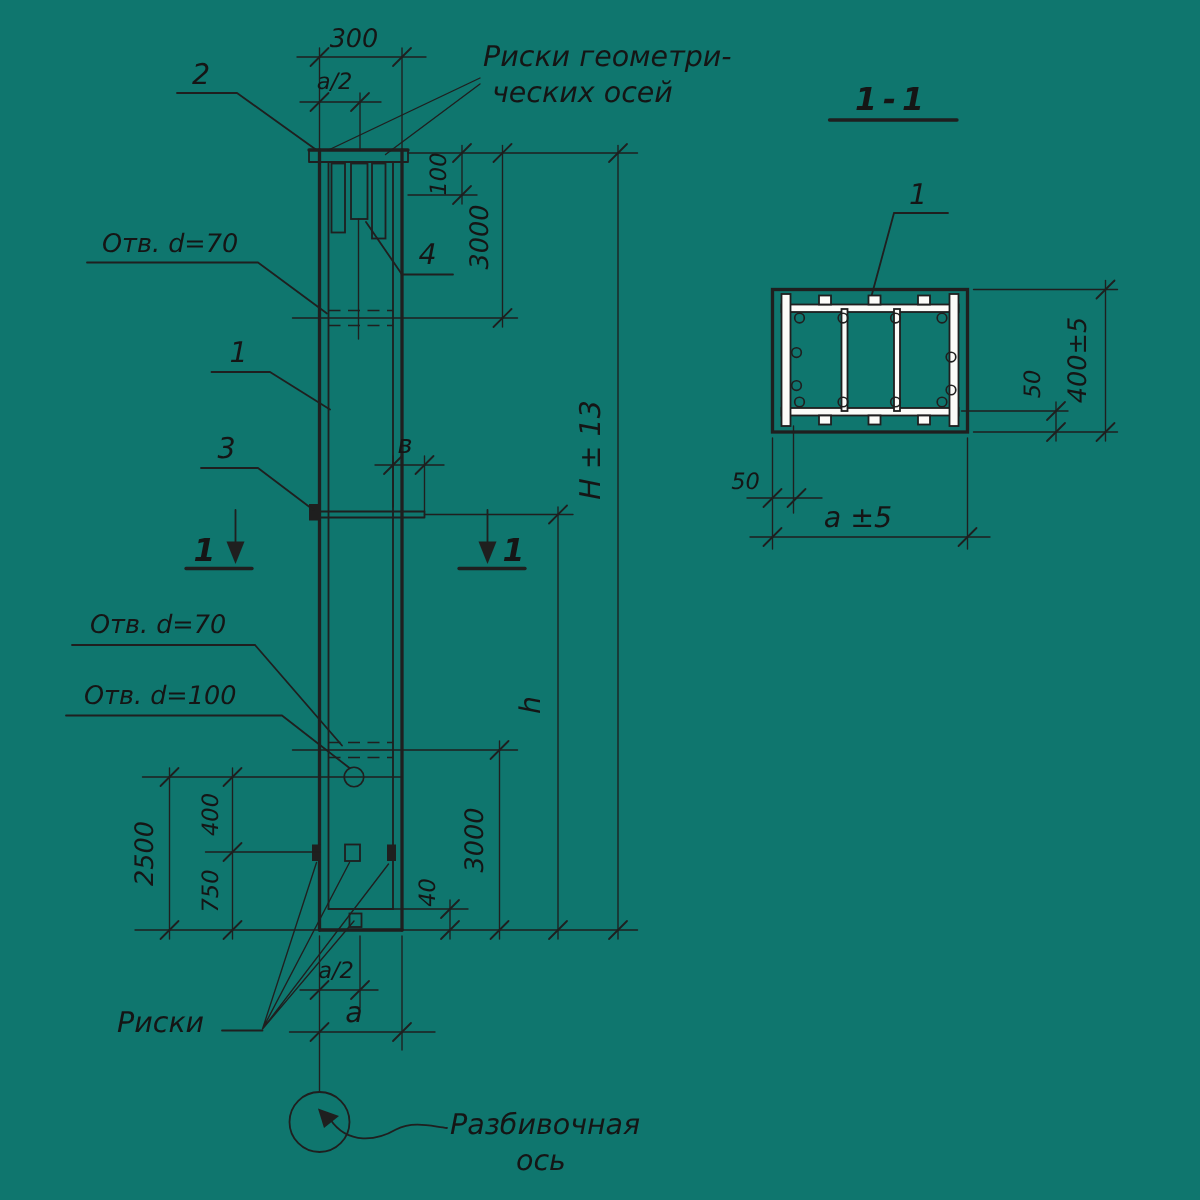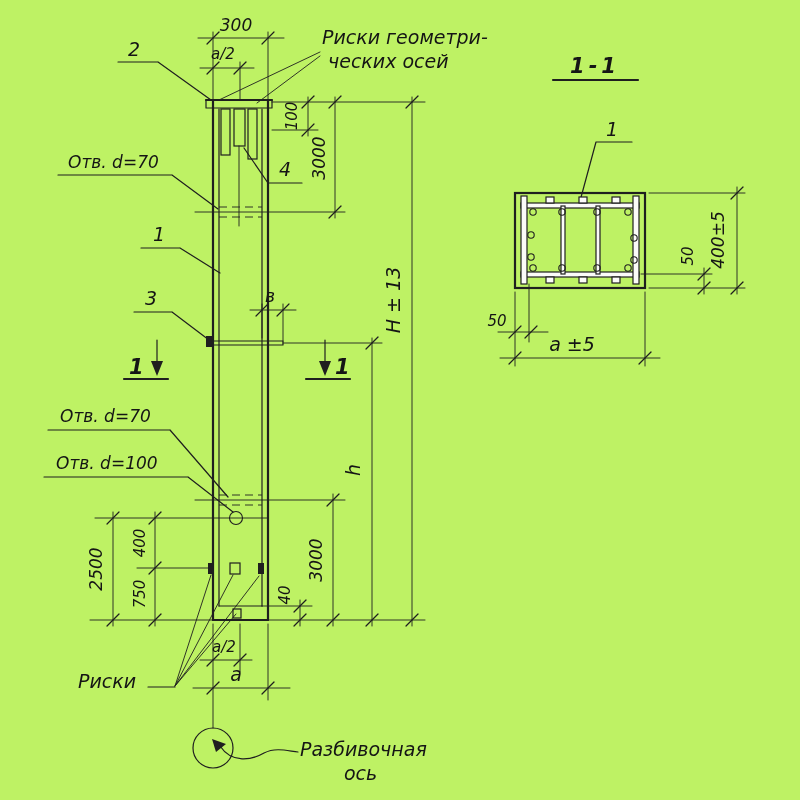--- a/index.html
+++ b/index.html
@@ -1,16 +1,16 @@
 <!DOCTYPE html>
 <html><head>
 <meta charset="utf-8">
 <style>
   html,body{margin:0;padding:0;background:#e8e8e8;}
-  .sheet{width:800px;height:800px;background:#bef264;margin:0 auto;position:relative;}
+  .sheet{width:800px;height:800px;background:#0f766e;margin:0 auto;position:relative;}
   svg{display:block;}
   .s1{stroke:#1f1f1f;stroke-width:1.2;fill:none;stroke-linecap:round;}
   .s2{stroke:#1f1f1f;stroke-width:2.2;fill:none;stroke-linecap:round;}
   .s08{stroke:#1f1f1f;stroke-width:0.9;fill:none;stroke-linecap:round;}
   .dash{stroke:#1f1f1f;stroke-width:0.9;fill:none;stroke-dasharray:8 5;}
   .ink{fill:#1f1f1f;stroke:none;}
   .cage{fill:#fbfbf8;stroke:#1f1f1f;stroke-width:1.2;}
   .dot{fill:none;stroke:#1f1f1f;stroke-width:1.1;}
   text{fill:#151515;font-family:"DejaVu Sans",sans-serif;font-style:italic;}
   .t17{font-size:17px;}

